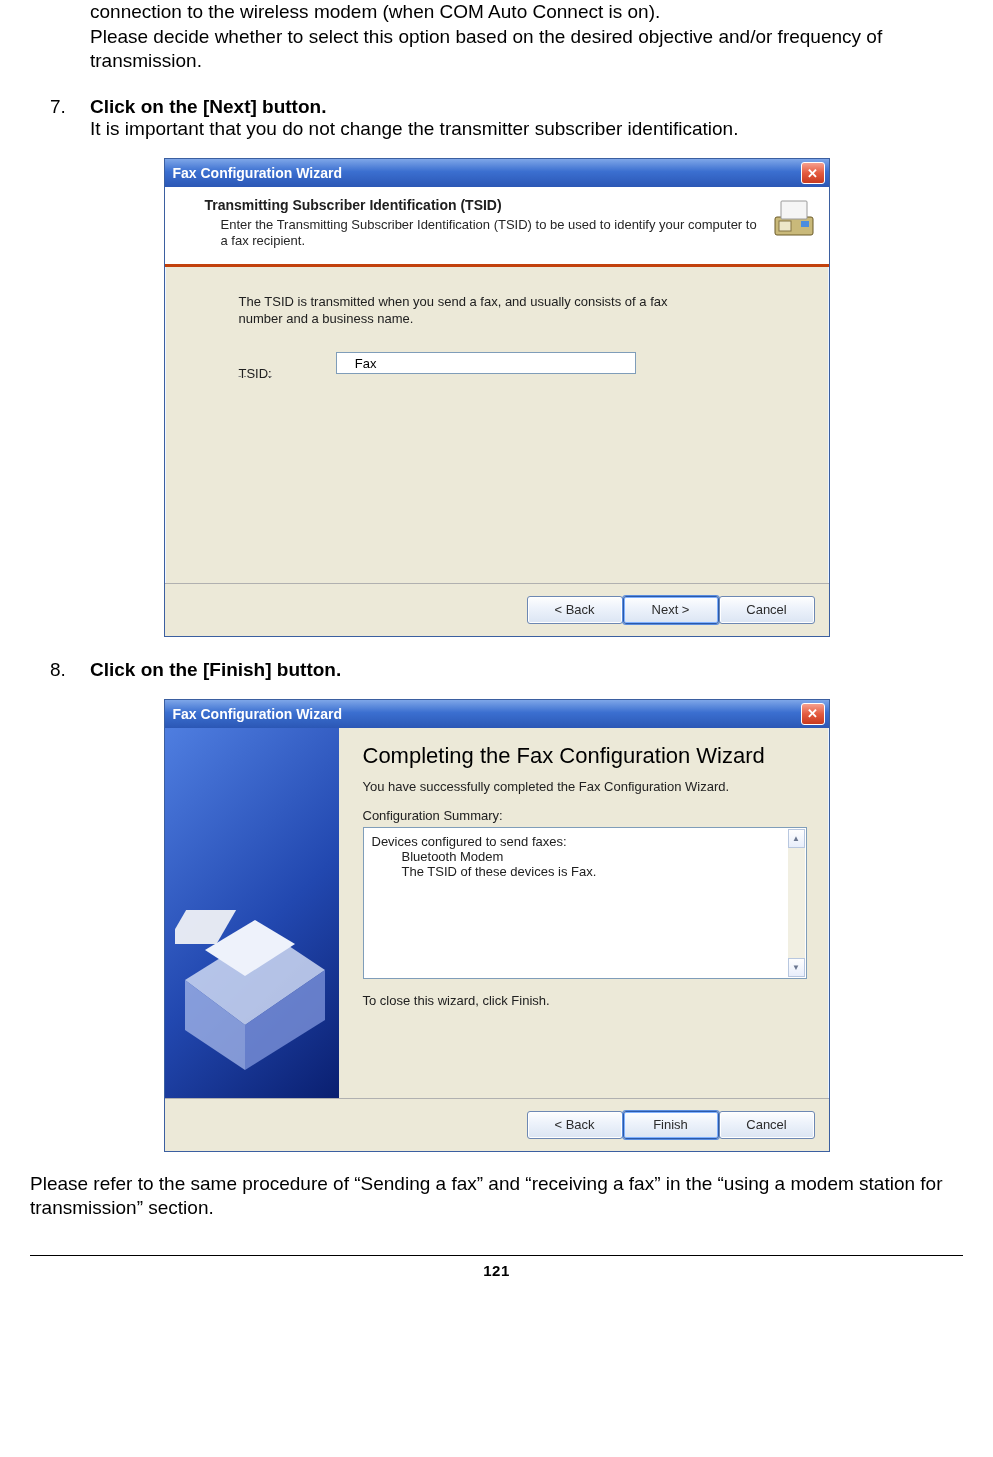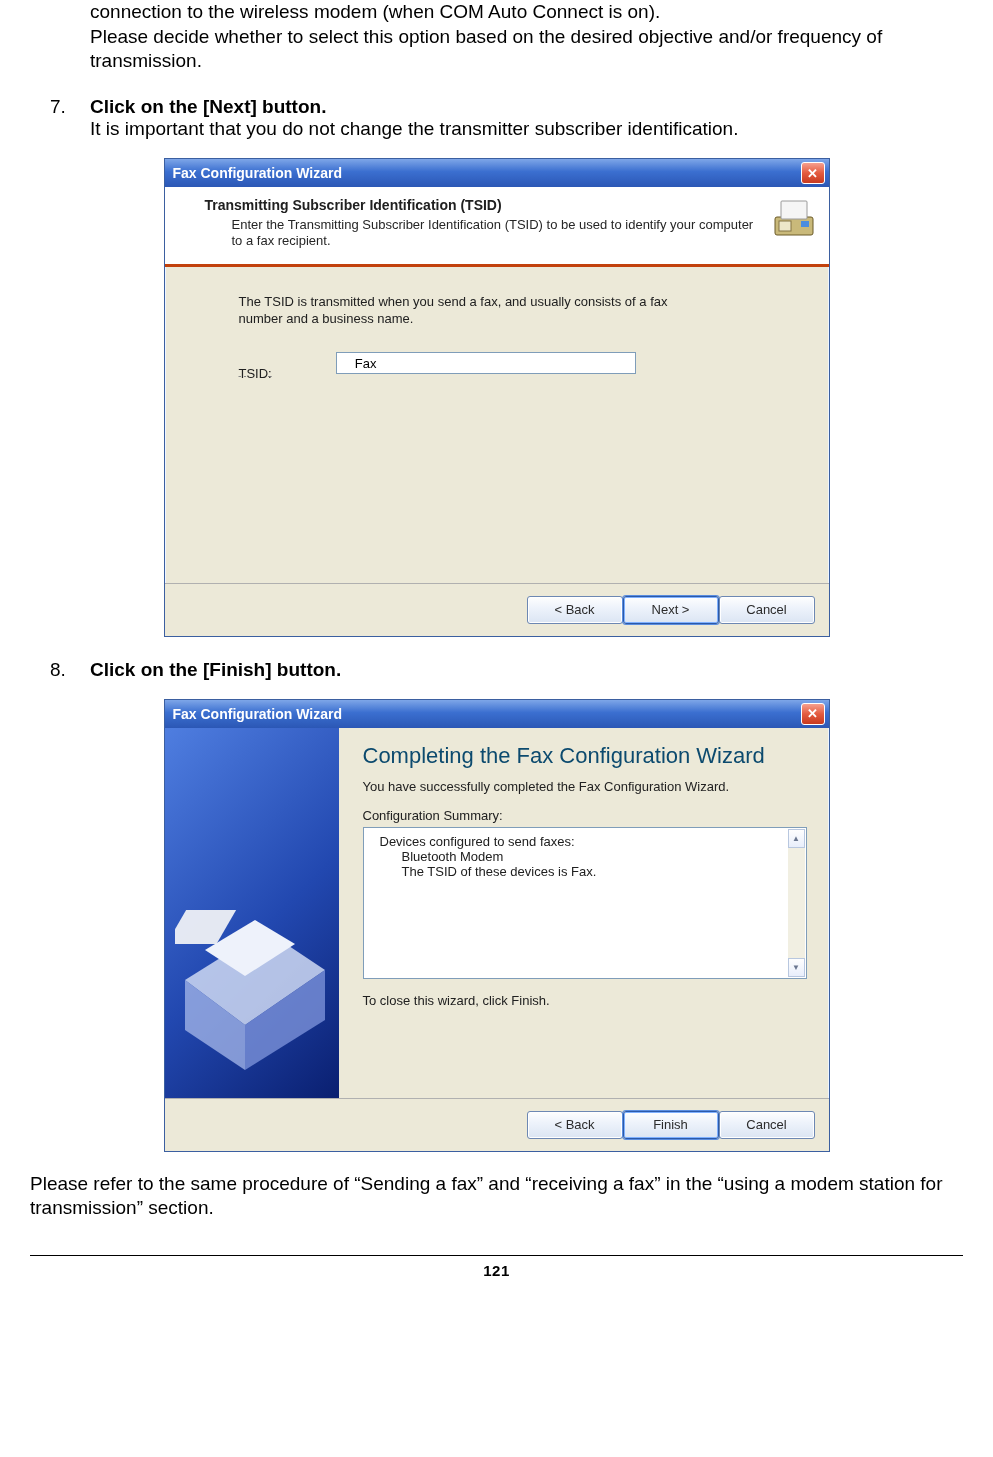--- a/index.html
+++ b/index.html
@@ -84,21 +84,21 @@
     padding: 10px 70px 14px 40px;
     position: relative;
   }
   .header-band .hb-title {
     font-weight: bold;
     font-size: 14px;
     margin-bottom: 4px;
   }
   .header-band .hb-desc {
     font-size: 13px;
-    margin-left: 27px;
+    margin-left: 16px;
     line-height: 1.25;
     color: #262626;
   }
   .header-icon {
     position: absolute;
     right: 12px;
     top: 8px;
     width: 46px;
     height: 46px;
   }
@@ -182,21 +182,21 @@
   }
   .wiz2-right {
     flex: 1;
     padding: 14px 22px 10px 24px;
     display: flex;
     flex-direction: column;
   }
   .wiz2-title {
     font-family: "Trebuchet MS", Verdana, sans-serif;
     font-size: 22px;
-    color: #0c4a6e;
+    color: #000000;
     line-height: 1.25;
     margin-bottom: 10px;
   }
   .wiz2-sub {
     font-size: 13px;
     color: #222;
     line-height: 1.3;
     margin-bottom: 12px;
   }
   .summary-label {
@@ -208,21 +208,21 @@
     width: 100%;
     height: 152px;
     border: 1px solid #7f9db9;
     background: #fff;
     font-size: 13px;
     padding: 6px 8px;
     box-sizing: border-box;
     overflow: hidden;
     position: relative;
   }
-  .summary-box .sb-row1 { margin-left: 8px; }
+  .summary-box .sb-row1 { margin-left: 0; }
   .summary-box .sb-indent { margin-left: 30px; }
   .scroll-stub {
     position: absolute;
     right: 1px;
     top: 1px;
     bottom: 1px;
     width: 17px;
     background: #f1efe2;
     display: flex;
     flex-direction: column;

